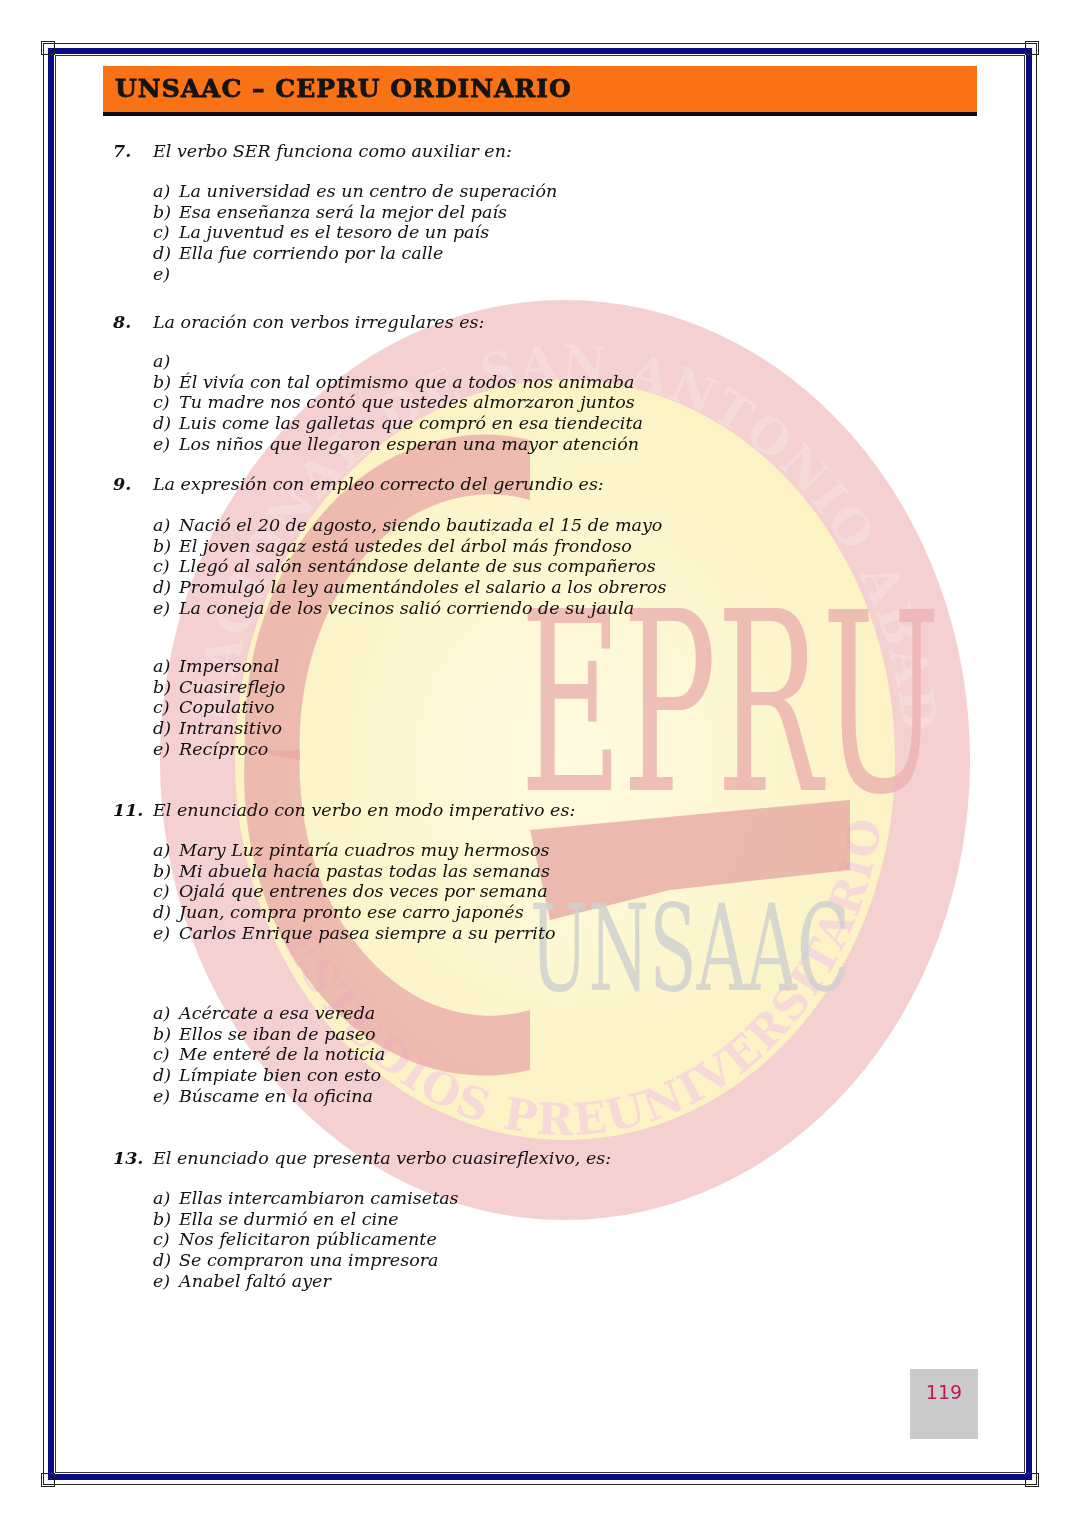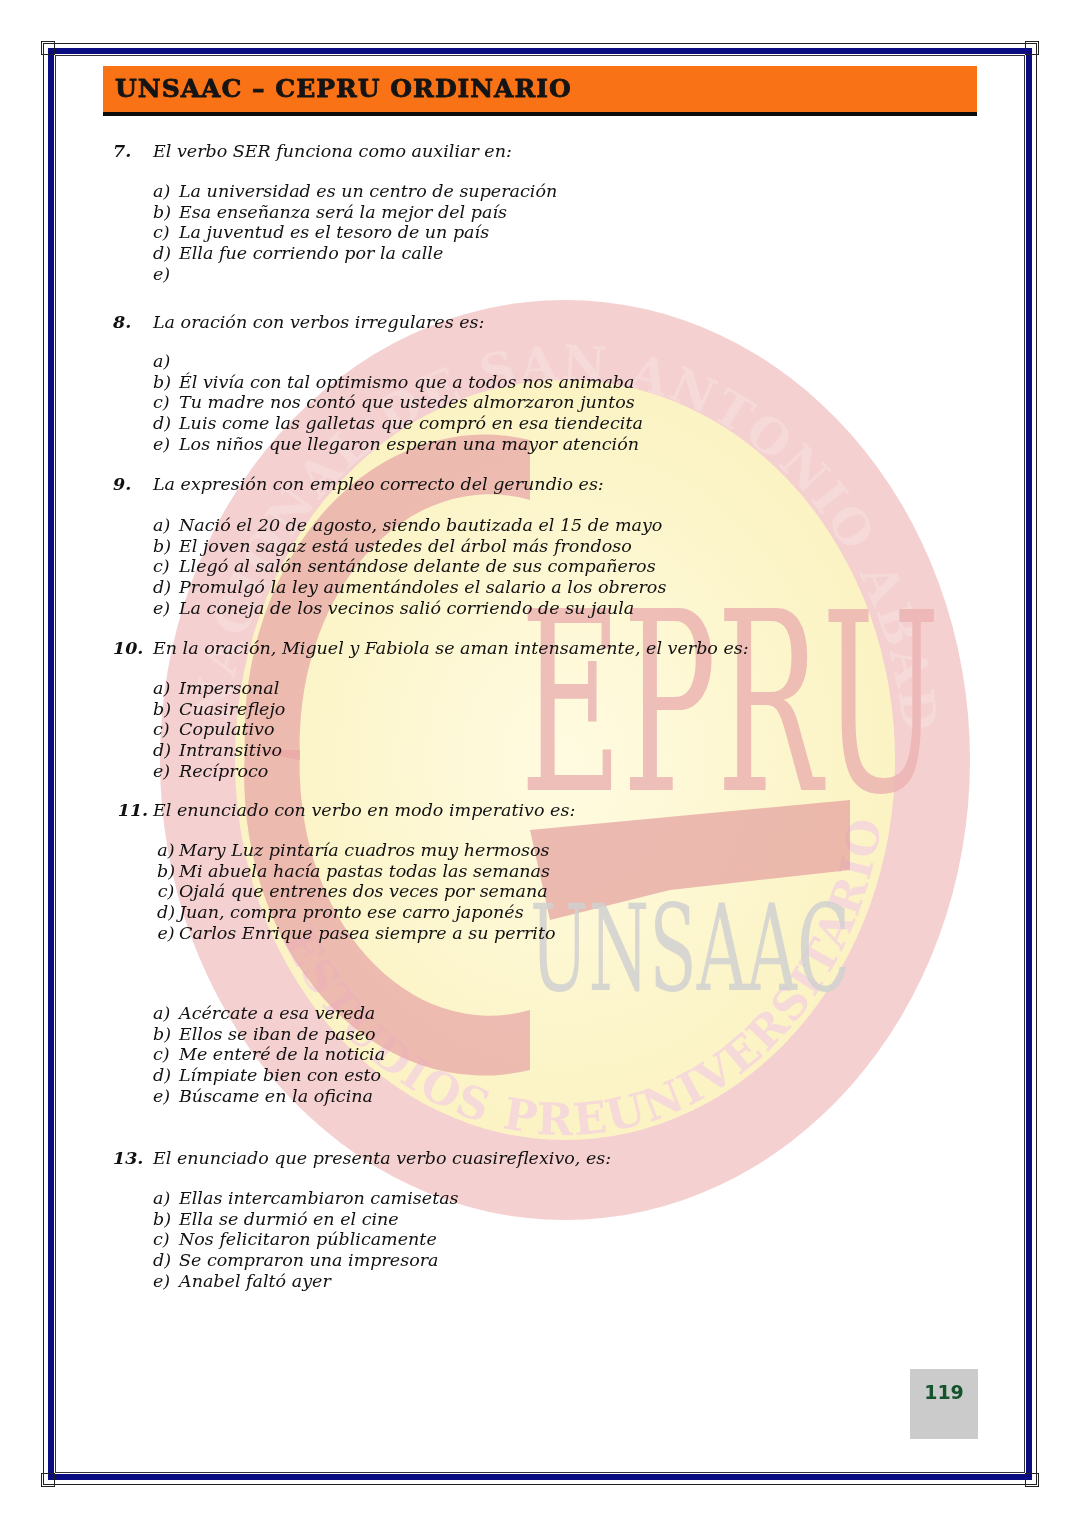--- a/index.html
+++ b/index.html
@@ -22,21 +22,21 @@
   .q { position: absolute; left: 113px; width: 860px; }
   .q-stem { display: flex; font-style: italic; font-size: 17.5px; line-height: 22px; }
   .q-num { width: 40px; font-weight: bold; font-style: italic; }
   .q-text b { font-weight: normal; margin-top: 24px; }
   .opts { list-style: none; margin: 14px 0 0 40px; padding: 0; }
   .opt { display: flex; font-style: italic; font-size: 17.5px; line-height: 20.7px; }
   .opt-letter { width: 26px; }
 
   
   .page-num-box { position: absolute; left: 910px; top: 1369px; width: 68px; height: 70px; background: #cbcbcb; }
-  .page-num { position: absolute; left: 0; top: 12px; width: 68px; text-align: center; font-family: "DejaVu Sans", sans-serif; font-weight: bold; font-size: 19px; color: #14532d; }
+  .page-num { position: absolute; left: 0; top: 12px; width: 68px; text-align: center; font-family: "DejaVu Sans", sans-serif; font-weight: normal; font-size: 19px; color: #be185d; }
 </style>
 </head>
 <body>
 
 <div class="frame-outer"></div>
 <div class="frame"></div>
 <div class="frame-inner"></div>
 <div class="corner" style="left:41px;top:41px;"></div>
 <div class="corner" style="left:1025px;top:41px;"></div>
 <div class="corner" style="left:41px;top:1473px;"></div>
@@ -149,24 +149,20 @@
         <span>Promulgó la ley aumentándoles el salario a los obreros</span>
       </li>
     <li class="opt">
         <span class="opt-letter">e)</span>
         <span>La coneja de los vecinos salió corriendo de su jaula</span>
       </li>
   </ul>
 </div>
 
 <div class="q" style="top:637px;">
-  <div class="q-stem">
-    <span class="q-num">10.</span>
-    <span class="q-text"><span>En la oración, </span><b>Miguel y Fabiola se aman intensamente</b><span>, el verbo es:</span></span>
-  </div>
   <ul class="opts" style="margin-top:19px;">
     <li class="opt">
         <span class="opt-letter">a)</span>
         <span>Impersonal</span>
       </li>
     <li class="opt">
         <span class="opt-letter">b)</span>
         <span>Cuasireflejo</span>
       </li>
     <li class="opt">
@@ -177,21 +173,21 @@
         <span class="opt-letter">d)</span>
         <span>Intransitivo</span>
       </li>
     <li class="opt">
         <span class="opt-letter">e)</span>
         <span>Recíproco</span>
       </li>
   </ul>
 </div>
 
-<div class="q" style="top:799px;text-align:center;">
+<div class="q" style="top:799px;">
   <div class="q-stem">
     <span class="q-num">11.</span>
     <span class="q-text">El enunciado con verbo en modo imperativo es:</span>
   </div>
   <ul class="opts" style="margin-top:19px;">
     <li class="opt">
         <span class="opt-letter">a)</span>
         <span>Mary Luz pintaría cuadros muy hermosos</span>
       </li>
     <li class="opt">

